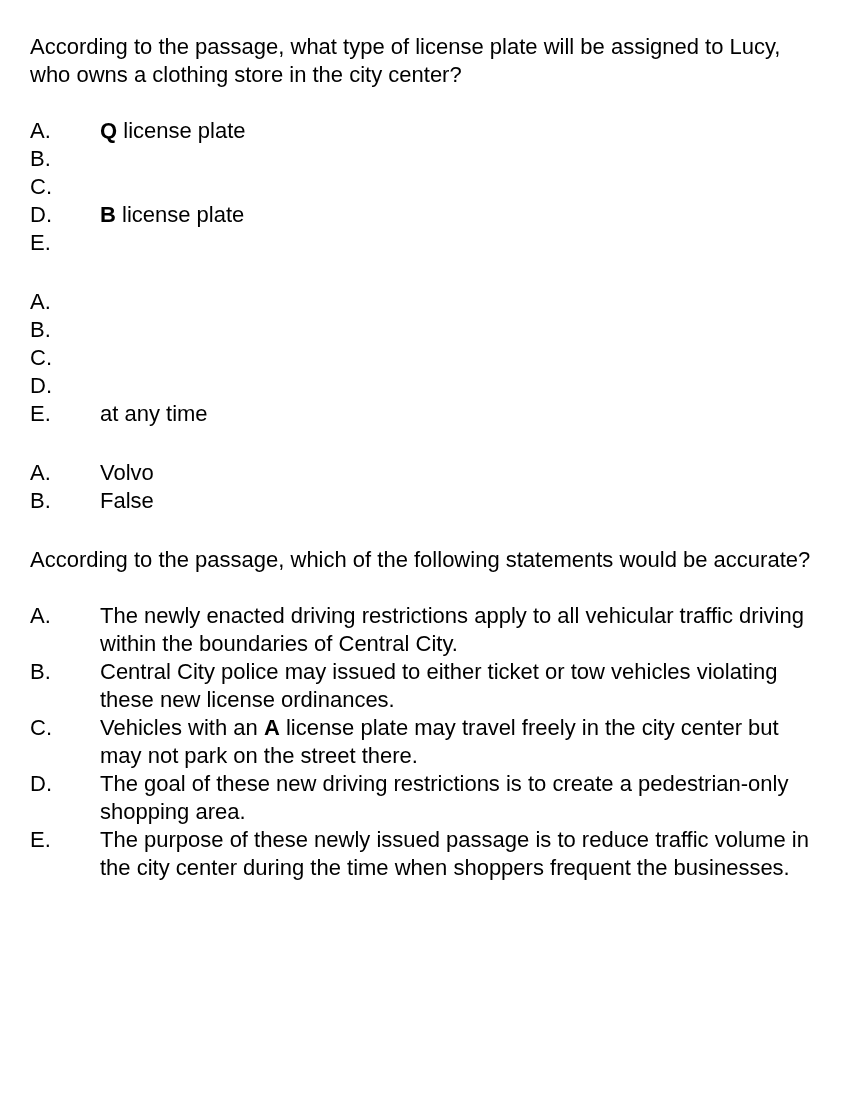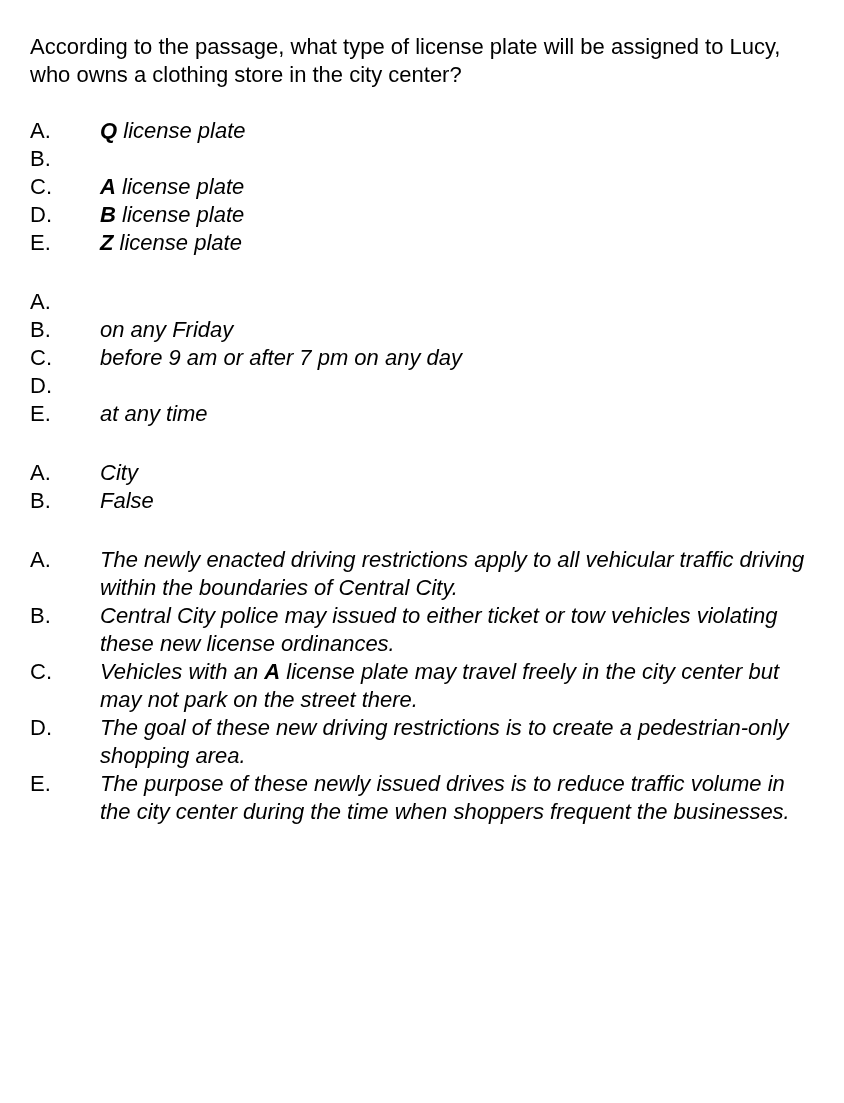--- a/index.html
+++ b/index.html
@@ -35,108 +35,104 @@
   .option {
     display: flex;
     align-items: flex-start;
   }
   .option .letter {
     flex: 0 0 70px;
     width: 70px;
   }
   .option .option-text {
     max-width: 712px;
-    font-style: italic;
   }
   b { font-weight: bold; }
 </style>
 </head>
 <body>
 
 <div class="page">
 
   <div class="question">
     <p class="prompt"><span>According to the passage, what type of license plate will be assigned to Lucy, who owns a clothing store in the city center?</span></p>
     <div class="options">
       <div class="option">
         <span class="letter">A.</span>
         <span class="option-text"><b>Q</b><span> license plate</span></span>
       </div>
       <div class="option">
         <span class="letter">B.</span>
       </div>
       <div class="option">
         <span class="letter">C.</span>
-        <span class="option-text"><b>A</b><span> license plate</span></span>
       </div>
       <div class="option">
         <span class="letter">D.</span>
         <span class="option-text"><b>B</b><span> license plate</span></span>
       </div>
       <div class="option">
         <span class="letter">E.</span>
-        <span class="option-text"><b>Z</b><span> license plate</span></span>
       </div>
     </div>
   </div>
 
   <div class="question">
     <div class="options">
       <div class="option">
         <span class="letter">A.</span>
       </div>
       <div class="option">
         <span class="letter">B.</span>
-        <span class="option-text"><span>on any Friday</span></span>
       </div>
       <div class="option">
         <span class="letter">C.</span>
-        <span class="option-text"><span>before 9 am or after 7 pm on any day</span></span>
       </div>
       <div class="option">
         <span class="letter">D.</span>
       </div>
       <div class="option">
         <span class="letter">E.</span>
         <span class="option-text"><span>at any time</span></span>
       </div>
     </div>
   </div>
 
   <div class="question">
     <div class="options">
       <div class="option">
         <span class="letter">A.</span>
-        <span class="option-text"><span>City</span></span>
+        <span class="option-text"><span>Volvo</span></span>
       </div>
       <div class="option">
         <span class="letter">B.</span>
         <span class="option-text"><span>False</span></span>
       </div>
     </div>
   </div>
 
   <div class="question">
+    <p class="prompt"><span>According to the passage, which of the following statements would be accurate?</span></p>
     <div class="options">
       <div class="option">
         <span class="letter">A.</span>
         <span class="option-text"><span>The newly enacted driving restrictions apply to all vehicular traffic driving within the boundaries of Central City.</span></span>
       </div>
       <div class="option">
         <span class="letter">B.</span>
         <span class="option-text"><span>Central City police may issued to either ticket or tow vehicles violating these new license ordinances.</span></span>
       </div>
       <div class="option">
         <span class="letter">C.</span>
         <span class="option-text"><span>Vehicles with an </span><b>A</b><span> license plate may travel freely in the city center but may not park on the street there.</span></span>
       </div>
       <div class="option">
         <span class="letter">D.</span>
         <span class="option-text"><span>The goal of these new driving restrictions is to create a pedestrian-only shopping area.</span></span>
       </div>
       <div class="option">
         <span class="letter">E.</span>
-        <span class="option-text"><span>The purpose of these newly issued drives is to reduce traffic volume in the city center during the time when shoppers frequent the businesses.</span></span>
+        <span class="option-text"><span>The purpose of these newly issued passage is to reduce traffic volume in the city center during the time when shoppers frequent the businesses.</span></span>
       </div>
     </div>
   </div>
 
 </div>
 
 </body></html>

